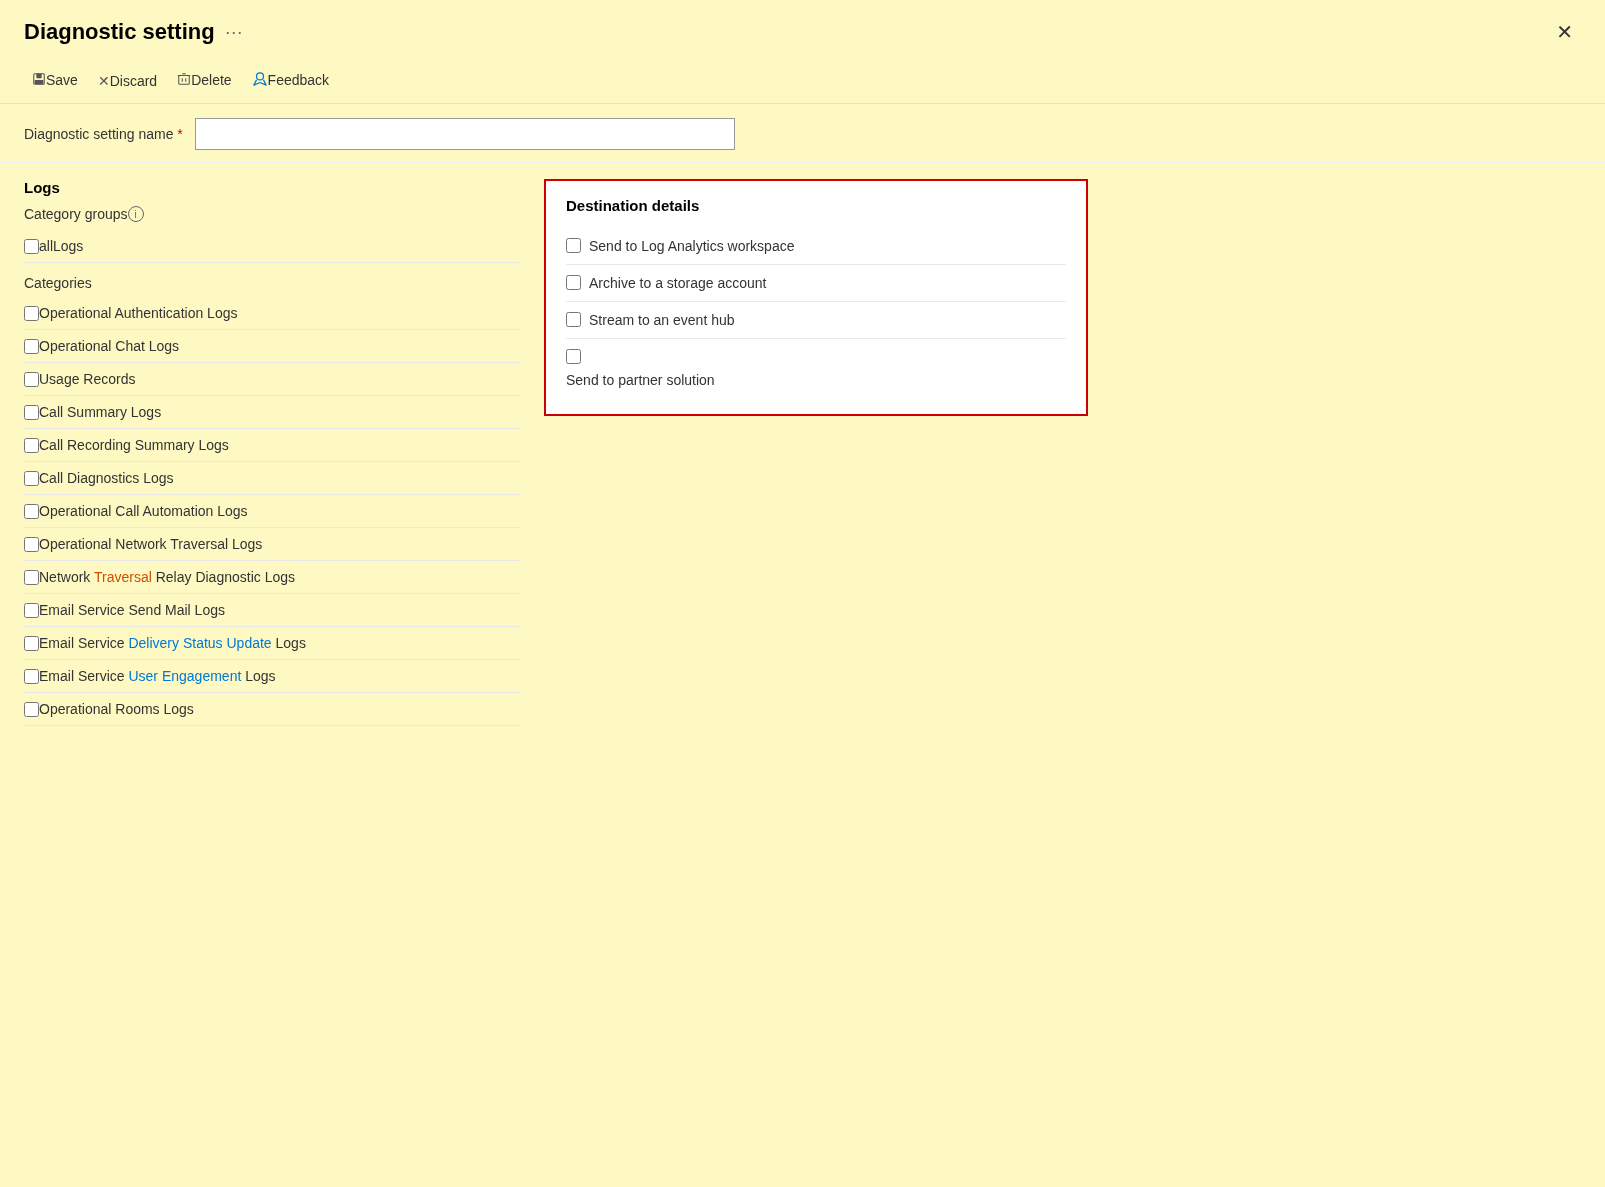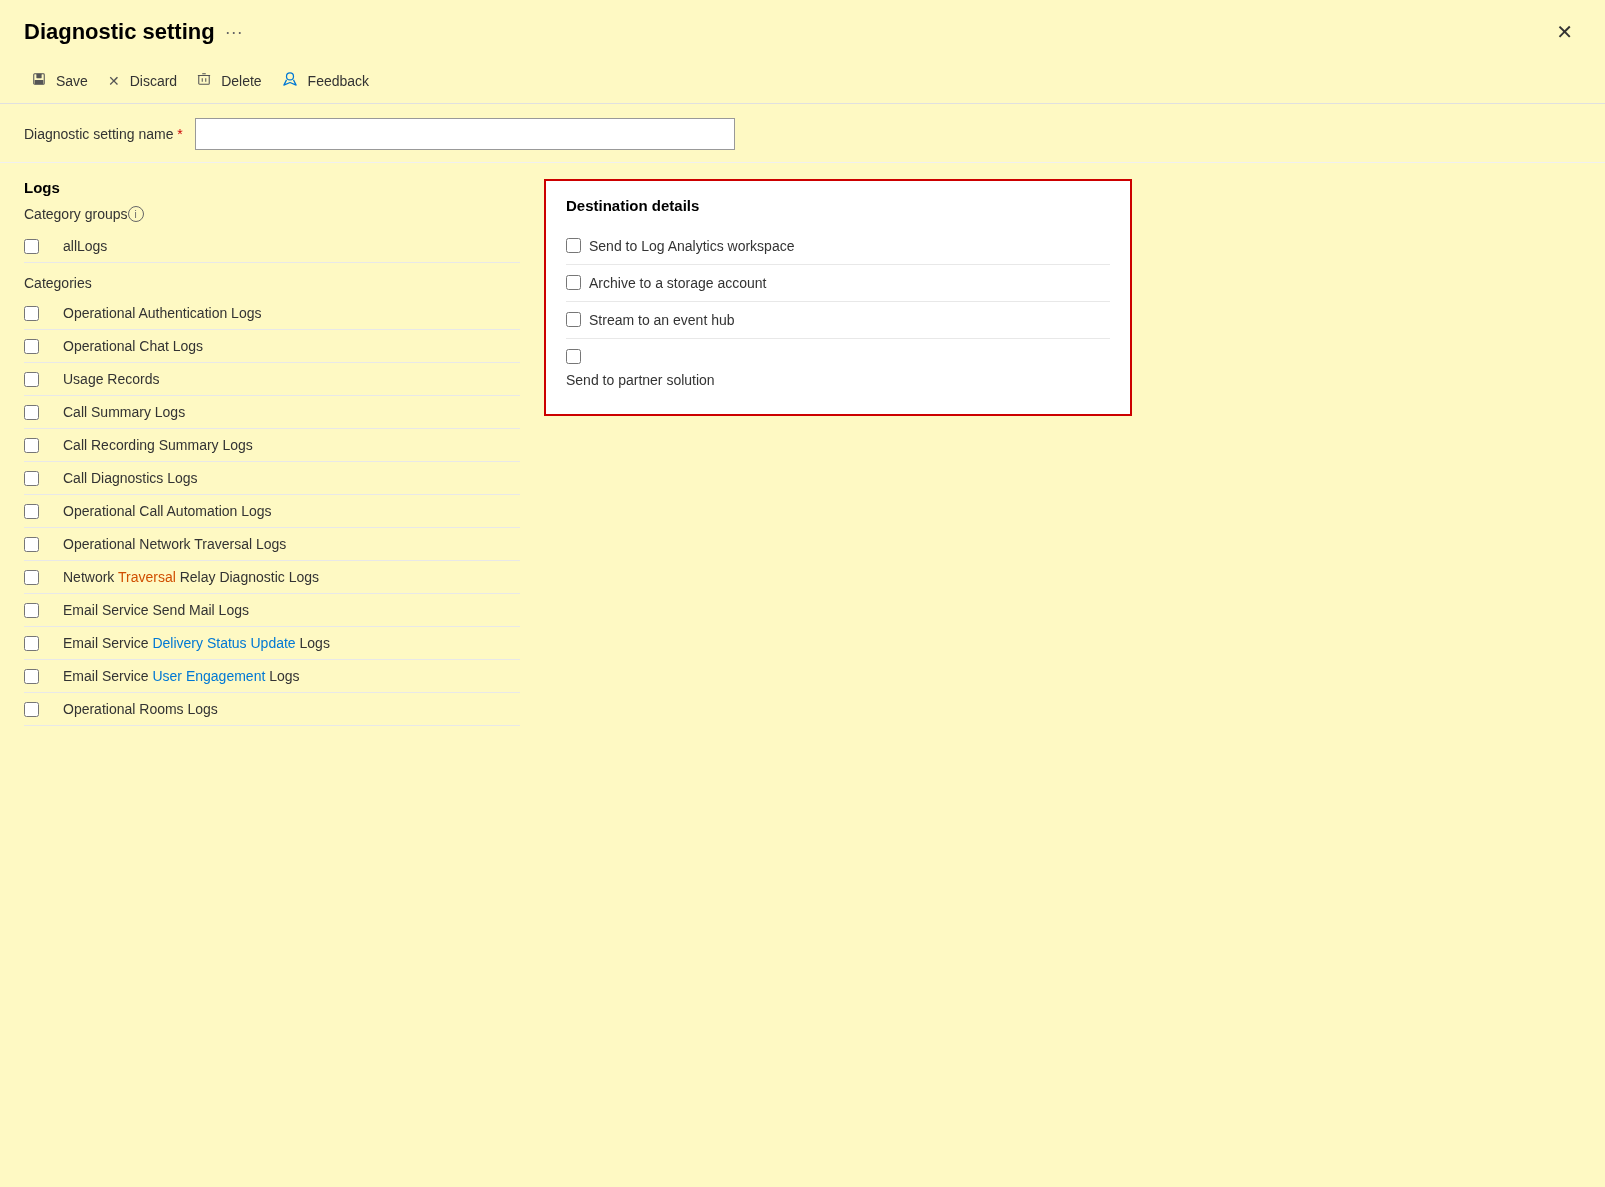--- a/index.html
+++ b/index.html
@@ -52,22 +52,22 @@
     
     .toolbar {
       display: flex;
       align-items: center;
       gap: 4px;
       padding: 8px 24px 10px 24px;
       border-bottom: 1px solid #e0e0e0;
     }
     .toolbar-btn {
       display: flex;
-      align-items: center;
-      gap: 10px;
+      align-items: flex-start;
+      gap: 0;
       background: none;
       border: none;
       cursor: pointer;
       padding: 4px 8px;
       font-size: 14px;
       color: #333;
       border-radius: 2px;
     }
     .toolbar-btn .btn-icon {
       font-size: 14px;
@@ -134,21 +134,21 @@
       display: inline-flex;
       align-items: center;
       justify-content: center;
       font-size: 10px;
       color: #666;
       cursor: default;
     }
     .checkbox-row {
       display: flex;
       align-items: flex-end;
-      gap: 24px;
+      gap: 0;
       padding: 8px 0;
       border-bottom: 1px solid #e8e8e8;
     }
     .checkbox-row input[type="checkbox"] {
       width: 15px;
       height: 15px;
       cursor: pointer;
       border: 1px solid #666;
       accent-color: #0078d4;
     }
@@ -168,21 +168,21 @@
     
     .destination-panel {
       flex: 1;
       padding-top: 16px;
       padding-left: 0;
     }
     .destination-box {
       border: 2px solid #cc0000;
       padding: 16px 20px;
       background: #fff;
-      width: 588px;
+      width: 544px;
     }
     .destination-title {
       font-size: 15px;
       font-weight: 600;
       color: #000;
       margin-bottom: 14px;
     }
     .dest-checkbox-row {
       display: flex;
       align-items: flex-start;

